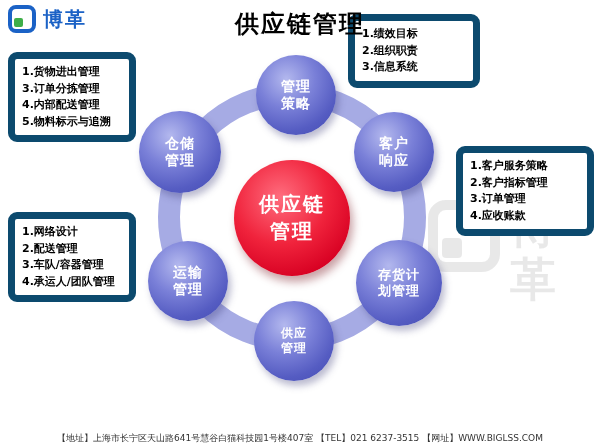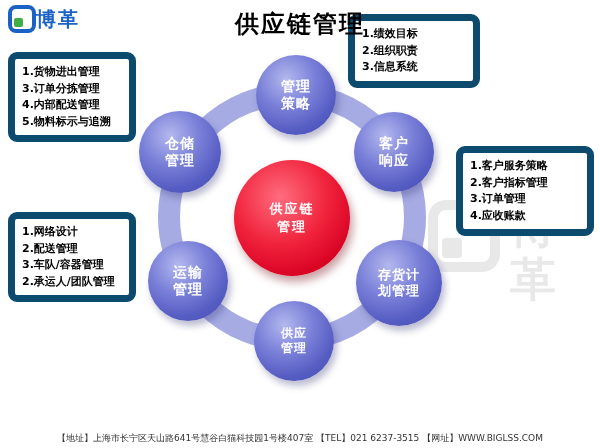--- a/index.html
+++ b/index.html
@@ -11,21 +11,21 @@
   .canvas {
     position: relative;
     width: 600px; height: 448px;
     background: #fff;
     overflow: hidden;
   }
 
   
   .logo {
     position: absolute; left: 8px; top: 5px;
-    display: flex; align-items: center; gap: 0;
+    display: flex; align-items: center; gap: 7px;
     z-index: 6;
   }
   .logo-icon {
     position: relative; display: inline-block;
     width: 28px; height: 28px;
     border: 4px solid #1b62c6; border-radius: 8px;
     background: #fff;
   }
   .logo-icon .logo-dot {
     position: absolute; left: 2px; bottom: 2px;
@@ -89,21 +89,21 @@
   .node-supply    { left: 254px; top: 301px; width: 80px; height: 80px; font-size: 12px; }
   .node-transport { left: 148px; top: 241px; width: 80px; height: 80px; font-size: 14px; }
   .node-warehouse { left: 139px; top: 111px; width: 82px; height: 82px; font-size: 14px; }
 
   .node-center {
     position: absolute; left: 234px; top: 160px;
     width: 116px; height: 116px; border-radius: 50%;
     display: flex; flex-direction: column;
     align-items: center; justify-content: center;
     color: #fff; font-weight: bold; text-align: center;
-    font-size: 13px; line-height: 1.35; letter-spacing: 2px;
+    font-size: 20px; line-height: 1.35; letter-spacing: 2px;
     background: radial-gradient(circle at 40% 32%, #ff6d7e 0%, #f0233c 45%, #d70022 78%, #bd001e 100%);
     box-shadow: 3px 6px 9px rgba(120,20,30,0.4);
     z-index: 3;
   }
 
   
   .callout {
     position: absolute;
     background: #fff;
     border: 7px solid #0c4a6e;
@@ -203,18 +203,18 @@
     <div>3.订单管理</div>
     <div>4.应收账款</div>
   </div>
 
 
 
   <div class="callout callout-transport">
     <div>1.网络设计</div>
     <div>2.配送管理</div>
     <div>3.车队/容器管理</div>
-    <div>2.承运人/团队管理</div>
+    <div>4.承运人/团队管理</div>
   </div>
 
   <div class="footer">【地址】上海市长宁区天山路641号慧谷白猫科技园1号楼407室 【TEL】021 6237-3515 【网址】WWW.BIGLSS.COM</div>
 
 </div>
 
 </body></html>

